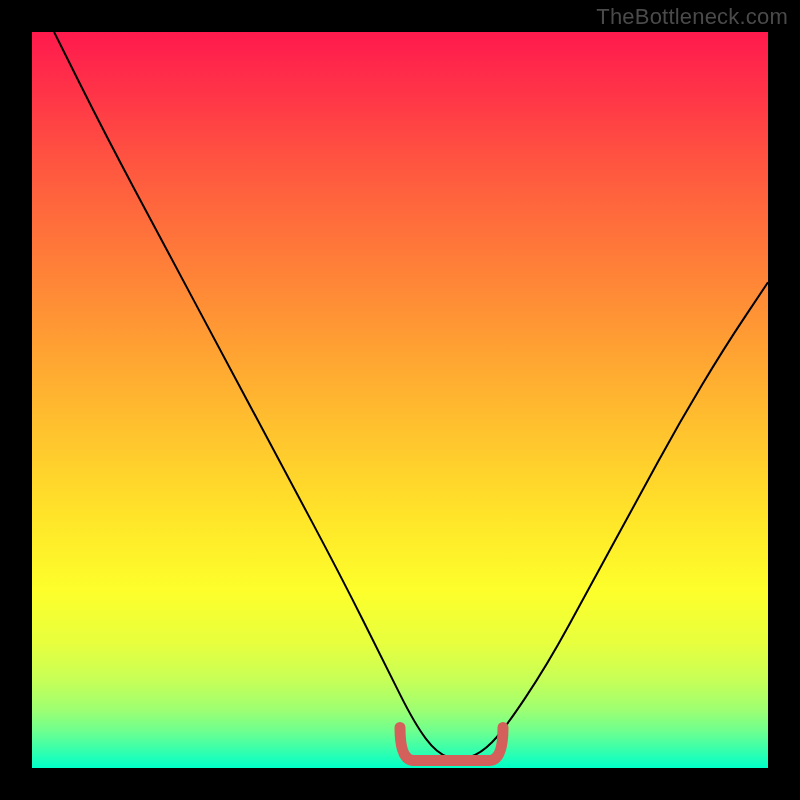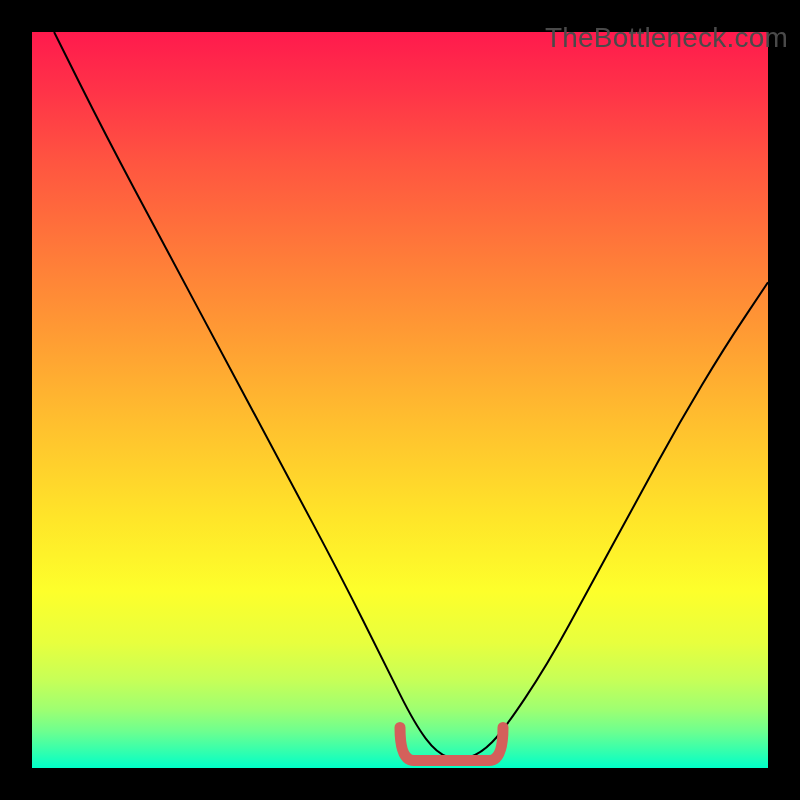--- a/index.html
+++ b/index.html
@@ -29,24 +29,24 @@
       #e7ff3e 83%,
       #c7ff57 88%,
       #9fff71 92%,
       #6eff8f 95%,
       #2dffb1 98%,
       #00ffc8 100%
     );
   }
   .watermark {
     position: absolute;
-    top: 22px;
+    top: 4px;
     right: 12px;
     color: #4a4a4a;
-    font-size: 28px;
+    font-size: 22px;
     font-weight: 500;
     letter-spacing: 0.2px;
     z-index: 30;
     user-select: none;
   }
   svg.plot {
     position: absolute;
     left: 0;
     top: 0;
     width: 736px;

